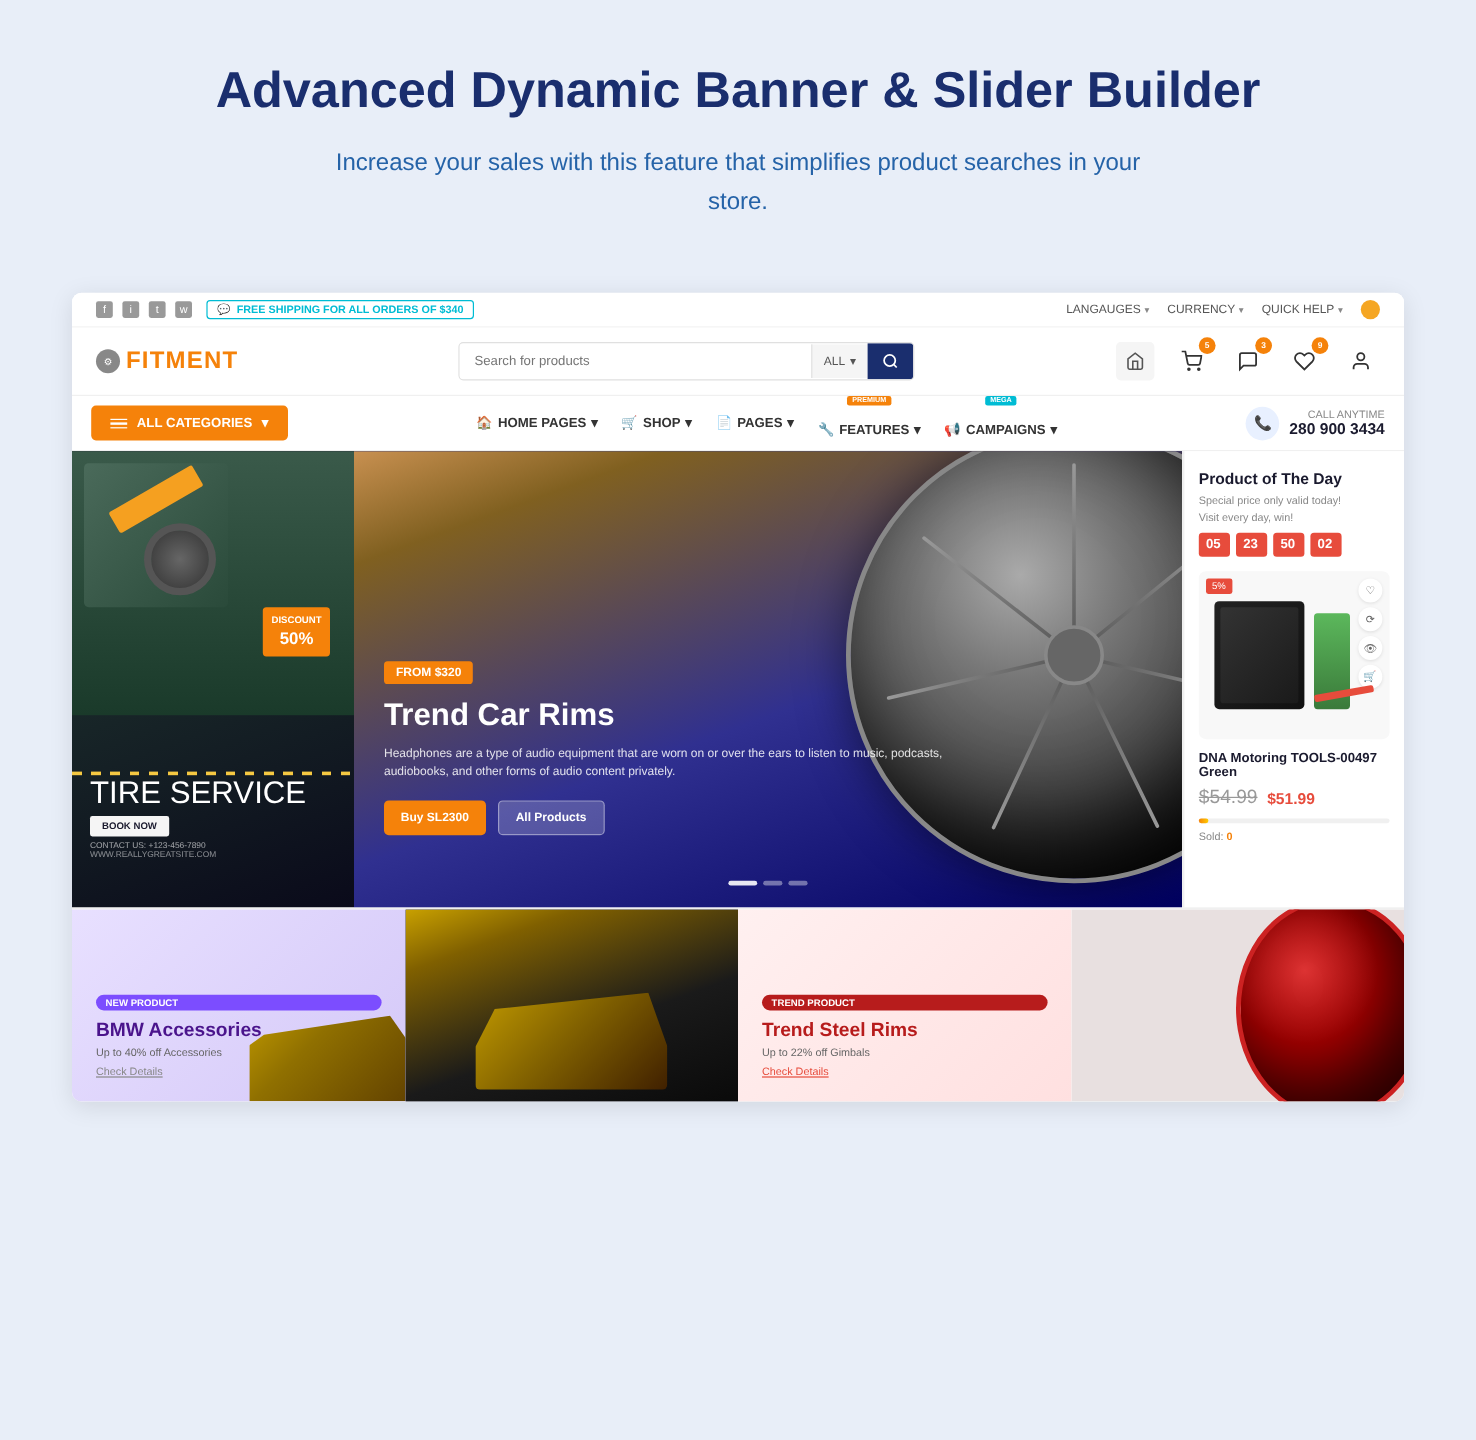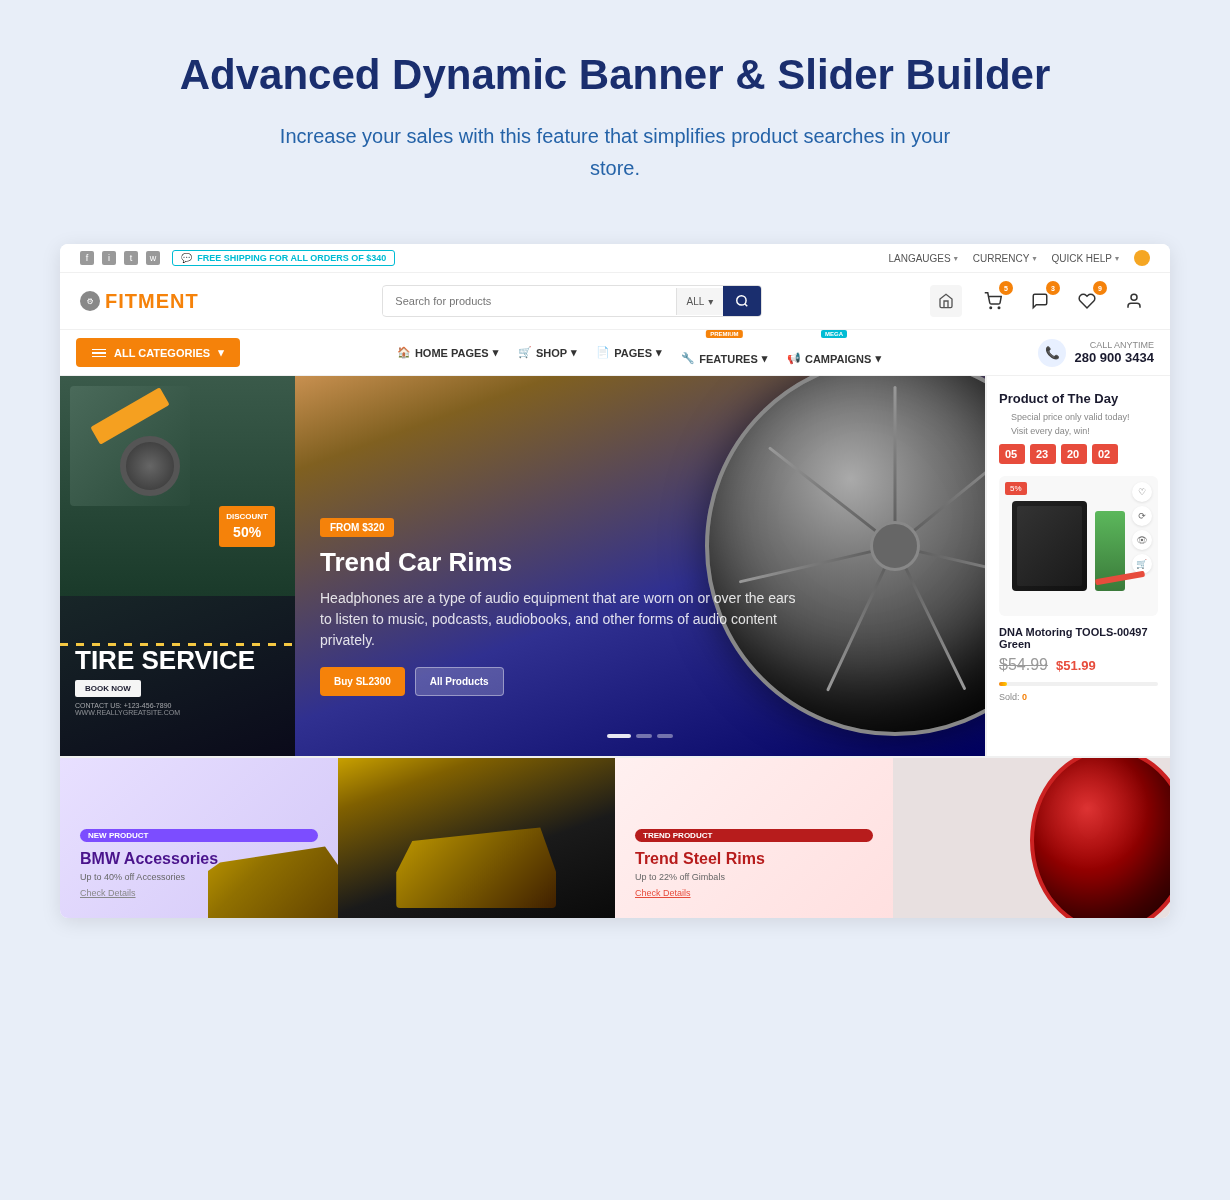--- a/index.html
+++ b/index.html
@@ -343,21 +343,20 @@
     .product-day-title {
       font-size: 13px;
       font-weight: 700;
       color: #1a1a2e;
       margin-bottom: 6px;
     }
     .product-day-subtitle {
       font-size: 9px;
       color: #888;
       margin-bottom: 4px;
-      margin-left: 12px;
     }
     .countdown {
       display: flex;
       gap: 5px;
       margin: 8px 0 12px;
     }
     .countdown-block {
       background: #e74c3c;
       color: white;
       font-size: 11px;
@@ -673,21 +672,21 @@
 
         <div style="position:absolute; top:0; left:0; right:0; height:220px; background: linear-gradient(180deg, #3a5a4a 0%, #1a3a2a 100%); overflow:hidden;">
           <div style="position:absolute; top:10px; left:10px; width:120px; height:120px; background: linear-gradient(135deg, #4a6a5a, #2a4a3a); border-radius:4px;"></div>
           <div style="position:absolute; top:30px; left:30px; width:80px; height:20px; background:#f5a020; border-radius:2px; transform:rotate(-30deg);"></div>
           <div style="position:absolute; top:60px; left:60px; width:60px; height:60px; background: radial-gradient(circle, #666, #333); border-radius:50%; border:6px solid #555;"></div>
         </div>
 
         <div style="position:absolute; bottom:110px; left:0; right:0; height:3px; background:repeating-linear-gradient(90deg, #f5c842 0px, #f5c842 8px, transparent 8px, transparent 16px);"></div>
 
         <div style="position:absolute; bottom:40px; left:15px; right:15px;">
-          <div style="color:white; font-size:26px; font-weight:700; text-transform:uppercase; line-height:1.1;">TIRE SERVICE</div>
+          <div style="color:white; font-size:26px; font-weight:400; text-transform:uppercase; line-height:1.1;">TIRE SERVICE</div>
           <div style="display:inline-block; background:#f5f5f5; color:#1a1a2e; padding:4px 10px; border-radius:2px; font-size:8px; font-weight:700; margin-top:6px; cursor:pointer;">BOOK NOW</div>
           <div style="color:rgba(255,255,255,0.6); font-size:7px; margin-top:5px;">CONTACT US: +123-456-7890</div>
           <div style="color:rgba(255,255,255,0.5); font-size:7px;">WWW.REALLYGREATSITE.COM</div>
         </div>
 
         <div style="position:absolute; top:130px; right:20px; background:#f5820a; color:white; font-size:8px; font-weight:700; padding:5px 7px; border-radius:3px; text-align:center; line-height:1.4;">
           <div>DISCOUNT</div>
           <div style="font-size:14px;">50%</div>
         </div>
       </div>
@@ -706,21 +705,21 @@
             <div style="position:absolute; top:50%; left:50%; width:3px; height:160px; background:linear-gradient(to top, #555, #999); transform:translate(-50%,-100%) rotate(205deg); transform-origin:bottom center; border-radius:2px;"></div>
             <div style="position:absolute; top:50%; left:50%; width:3px; height:160px; background:linear-gradient(to top, #555, #999); transform:translate(-50%,-100%) rotate(257deg); transform-origin:bottom center; border-radius:2px;"></div>
             <div style="position:absolute; top:50%; left:50%; width:3px; height:160px; background:linear-gradient(to top, #555, #999); transform:translate(-50%,-100%) rotate(308deg); transform-origin:bottom center; border-radius:2px;"></div>
             <div style="position:absolute; top:50%; left:50%; width:50px; height:50px; border-radius:50%; background:#666; border:3px solid #888; transform:translate(-50%,-50%);"></div>
           </div>
         </div>
 
         <div style="position:absolute; bottom:60px; left:25px; right:180px;">
           <div style="display:inline-block; background:#f5820a; color:white; padding:4px 10px; border-radius:3px; font-size:10px; font-weight:700; margin-bottom:10px;">FROM $320</div>
           <div style="font-size:26px; font-weight:800; color:white; margin-bottom:10px;">Trend Car Rims</div>
-          <div style="font-size:14px; color:rgba(255,255,255,0.85); line-height:1.5; margin-bottom:16px;">Headphones are a type of audio equipment that are worn on or over the ears to listen to music, podcasts, audiobooks, and other forms of audio content privately.</div>
+          <div style="font-size:10px; color:rgba(255,255,255,0.85); line-height:1.5; margin-bottom:16px;">Headphones are a type of audio equipment that are worn on or over the ears to listen to music, podcasts, audiobooks, and other forms of audio content privately.</div>
           <div style="display:flex; gap:10px;">
             <button style="background:#f5820a; color:white; padding:8px 14px; border:none; border-radius:4px; font-size:10px; font-weight:700; cursor:pointer;">Buy SL2300</button>
             <button style="background:rgba(255,255,255,0.2); color:white; padding:8px 14px; border:1px solid rgba(255,255,255,0.4); border-radius:4px; font-size:10px; font-weight:700; cursor:pointer;">All Products</button>
           </div>
         </div>
 
         <div style="position:absolute; bottom:18px; left:50%; transform:translateX(-50%); display:flex; gap:5px;">
           <div style="width:24px; height:4px; background:rgba(255,255,255,0.9); border-radius:2px;"></div>
           <div style="width:16px; height:4px; background:rgba(255,255,255,0.4); border-radius:2px;"></div>
           <div style="width:16px; height:4px; background:rgba(255,255,255,0.4); border-radius:2px;"></div>
@@ -729,21 +728,21 @@
     </div>
 
     <div class="right-product">
       <div class="product-day-title">Product of The Day</div>
       <div class="product-day-subtitle">Special price only valid today!</div>
       <div class="product-day-subtitle">Visit every day, win!</div>
 
       <div class="countdown">
         <div class="countdown-block">05</div>
         <div class="countdown-block">23</div>
-        <div class="countdown-block">20</div>
+        <div class="countdown-block">50</div>
         <div class="countdown-block">02</div>
       </div>
 
       <div class="product-img-area">
         <span class="product-discount-badge">5%</span>
         <div class="product-actions">
           <div class="product-action-btn">♡</div>
           <div class="product-action-btn">⟳</div>
           <div class="product-action-btn">👁</div>
           <div class="product-action-btn">🛒</div>

